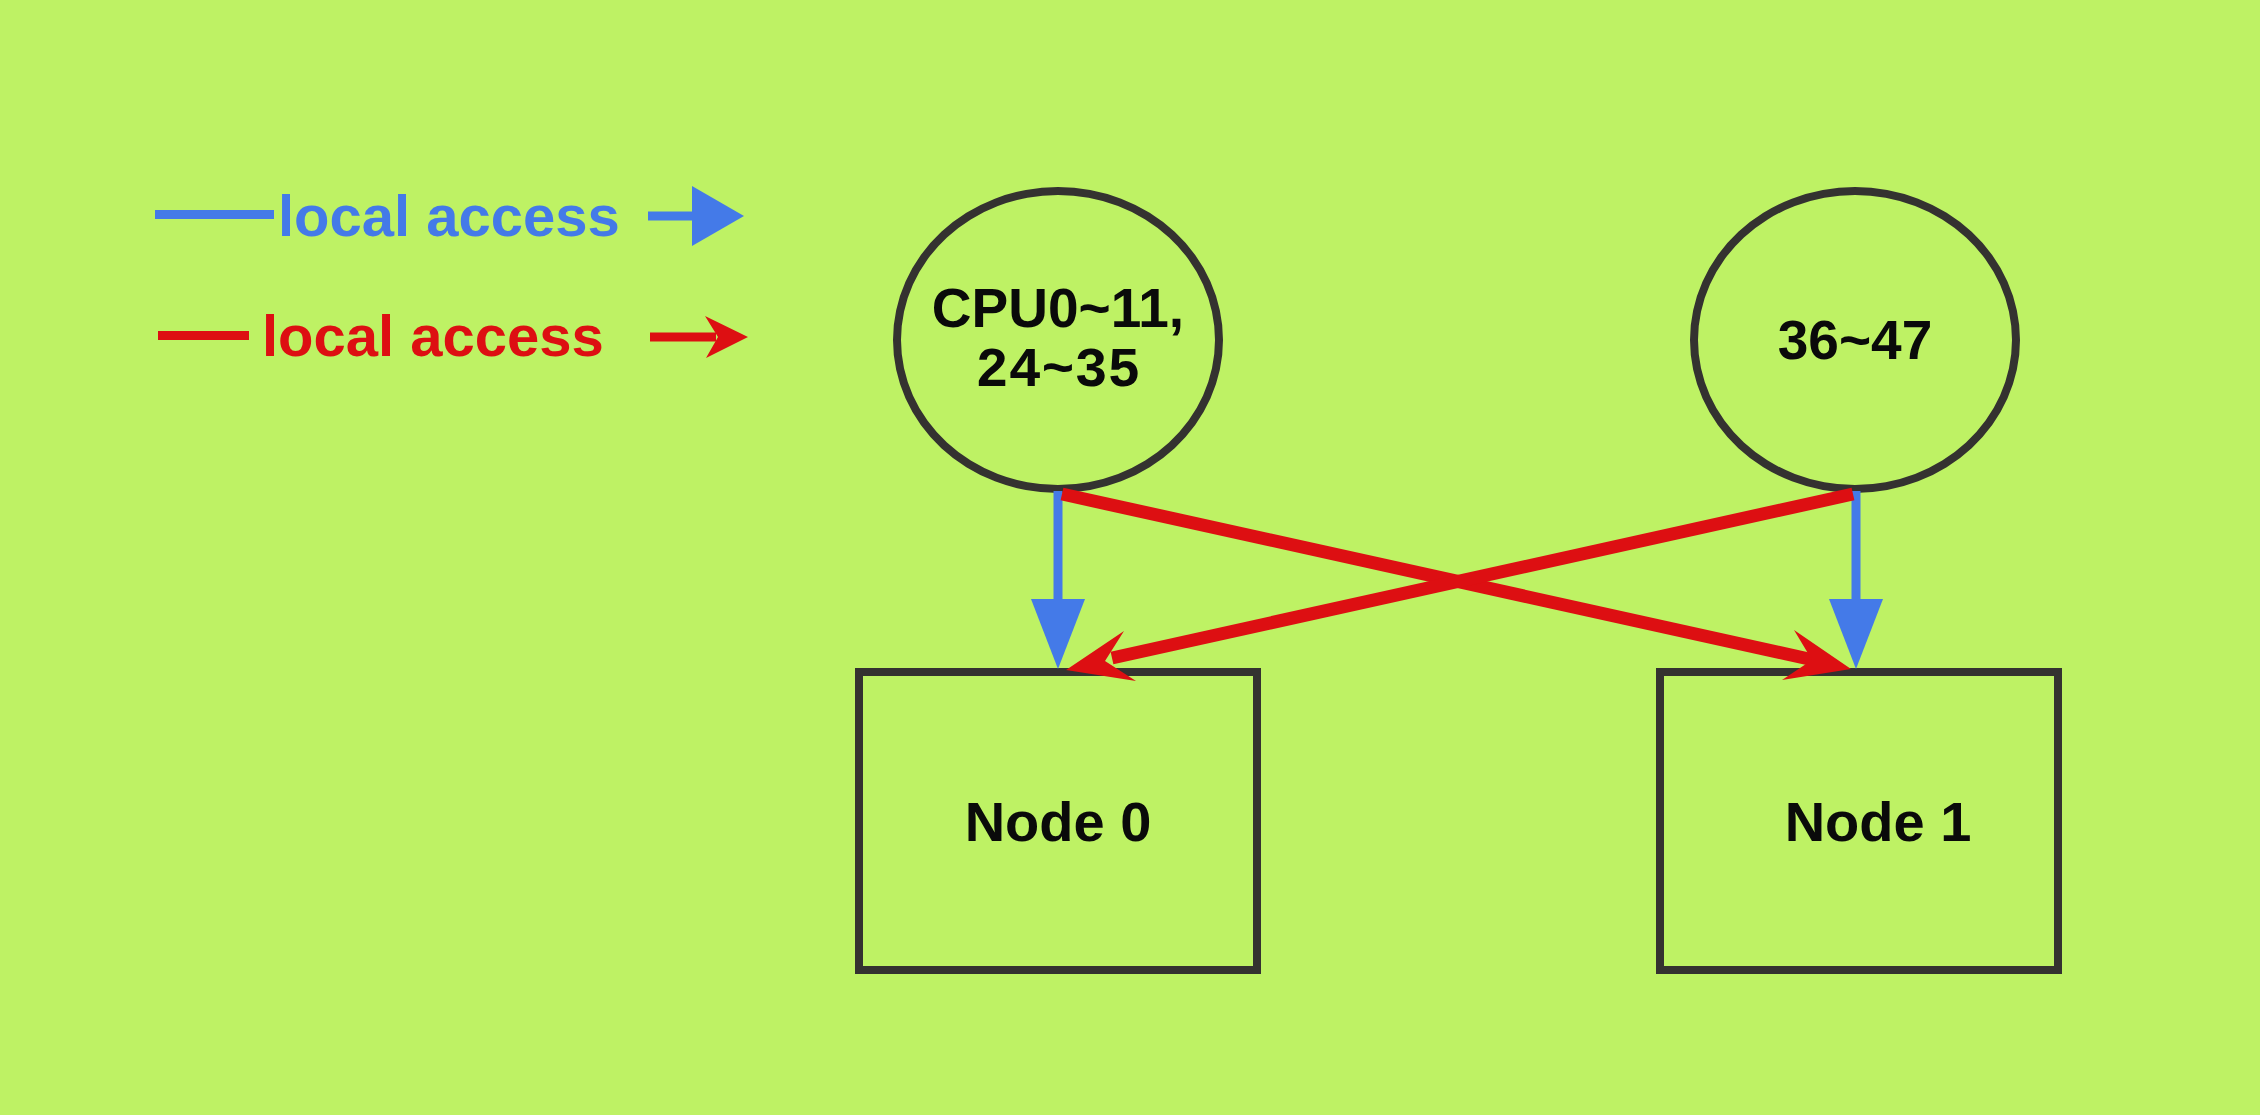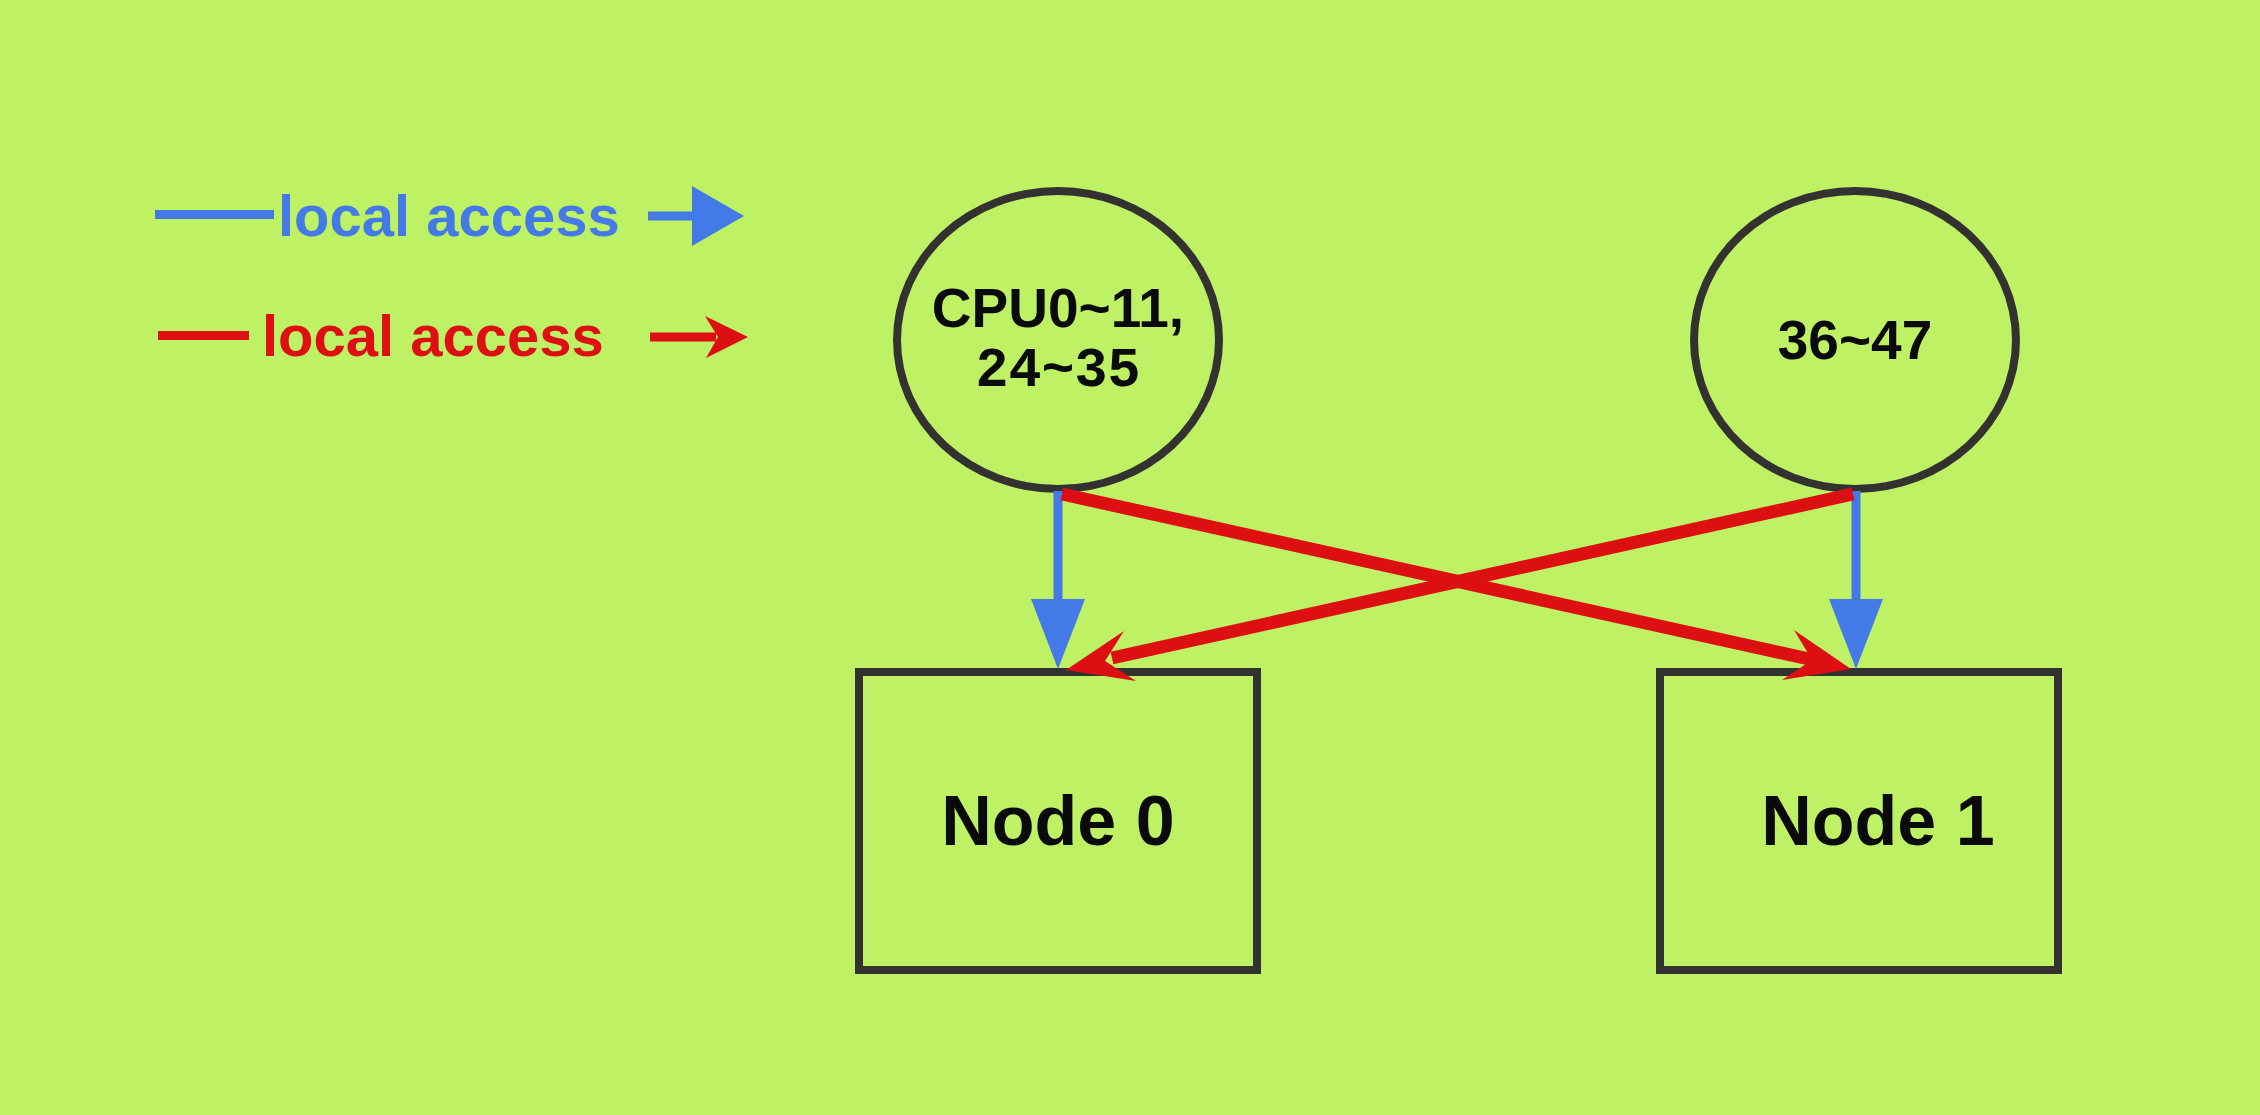--- a/index.html
+++ b/index.html
@@ -52,21 +52,21 @@
     height: 306px;
     border-style: solid;
     border-width: 8px;
     box-sizing: border-box;
     display: flex;
     align-items: center;
     justify-content: center;
   }
   .node-label {
     font-weight: bold;
-    font-size: 70px;
+    font-size: 56px;
     white-space: nowrap;
   }
 
   .edges-layer {
     position: absolute;
     left: 0; top: 0;
     width: 2260px;
     height: 1115px;
     pointer-events: none;
   }

